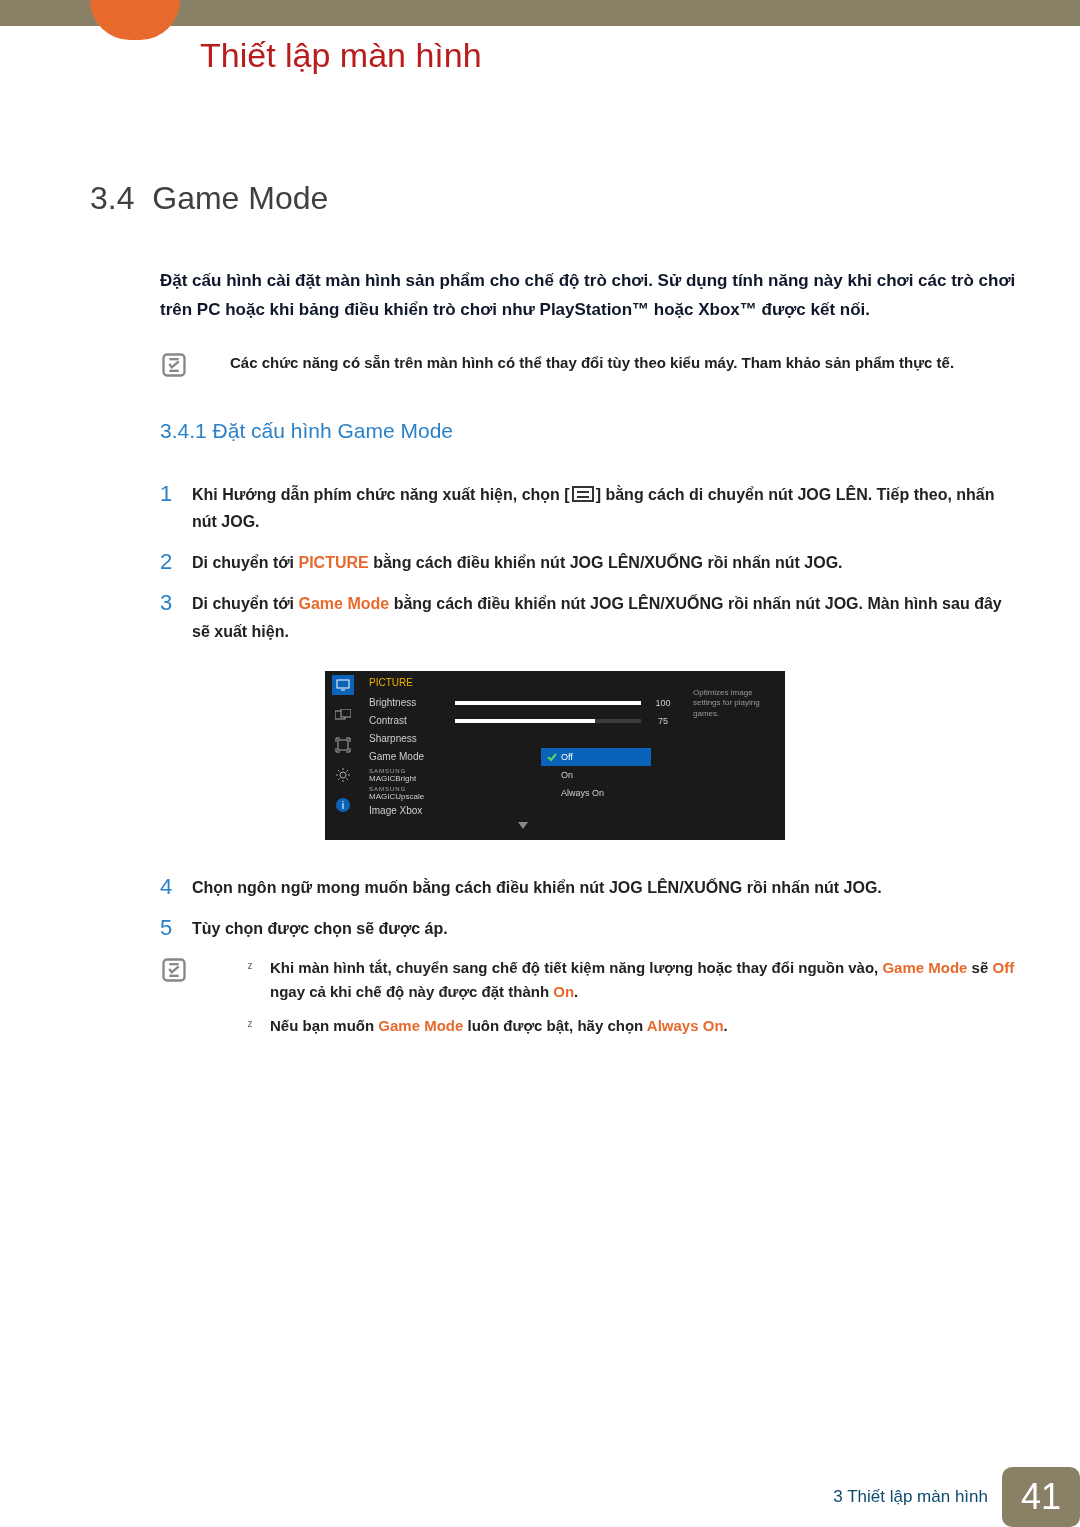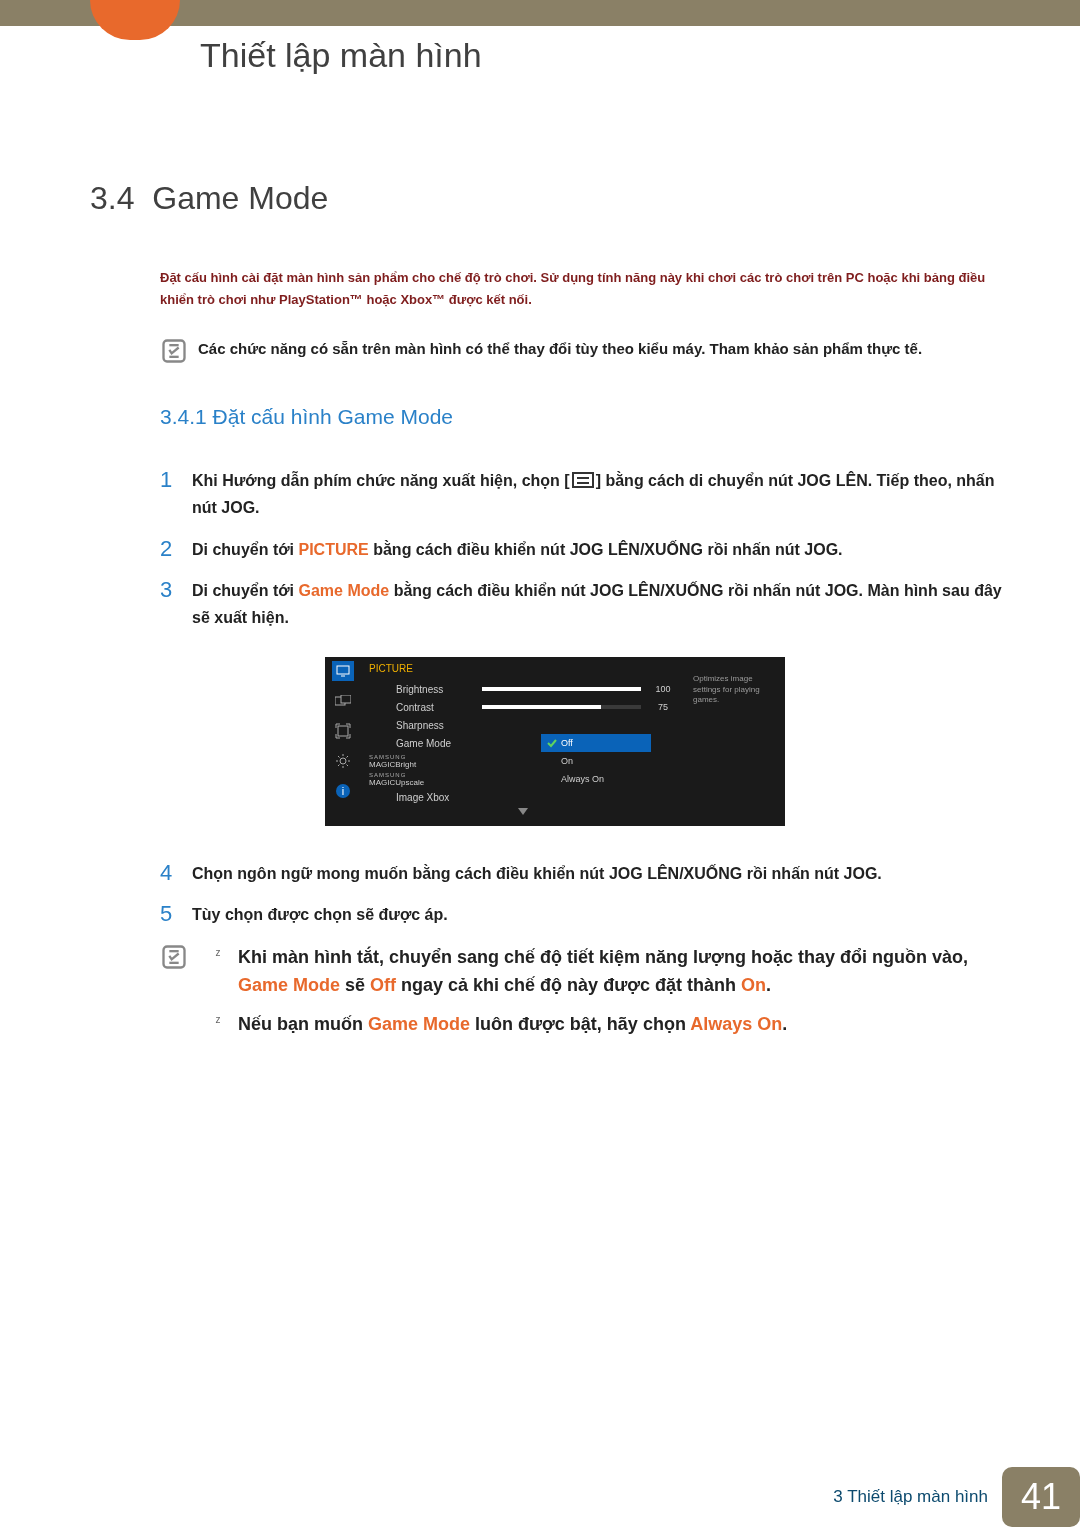--- a/index.html
+++ b/index.html
@@ -26,46 +26,47 @@
     border-radius: 0 0 50px 50px;
     background: #e8692c;
     overflow: hidden;
   }
   .header-title {
     position: absolute;
     top: 36px;
     left: 200px;
     font-size: 34px;
     font-weight: 400;
-    color: #404040;
+    color: #b91c1c;
   }
   .content {
     position: absolute;
     top: 180px;
     left: 90px;
     right: 60px;
   }
   .section-title {
     font-size: 32px;
     font-weight: 400;
     color: #404040;
     margin-bottom: 50px;
   }
   .intro-text {
-    font-size: 13px;
+    font-size: 17px;
     font-weight: bold;
     line-height: 1.7;
     margin-left: 70px;
     margin-bottom: 26px;
-    color: #7f1d1d;
+    color: #0f172a;
   }
   .note-block {
     display: flex;
     margin-left: 70px;
     margin-bottom: 40px;
+    gap: 32px;
   }
   .note-icon {
     width: 28px;
     height: 28px;
     margin-right: 10px;
     flex-shrink: 0;
   }
   .note-text {
     font-size: 15px;
     font-weight: bold;
@@ -154,21 +155,21 @@
   .osd-title {
     color: #f0b000;
     font-size: 10px;
     margin-bottom: 6px;
   }
   .osd-row {
     display: flex;
     align-items: center;
     height: 18px;
   }
-  .osd-label { width: 86px; margin-left: 27px; }
+  .osd-label { width: 86px; }
   .osd-bar-track {
     flex: 1;
     height: 4px;
     background: #3a3a3a;
     position: relative;
     margin-right: 8px;
   }
   .osd-bar-fill {
     position: absolute;
     top: 0; left: 0; bottom: 0;
@@ -216,21 +217,21 @@
   .bullet-mark {
     width: 40px;
     text-align: center;
     font-size: 10px;
     color: #666;
     position: relative;
     top: 4px;
     flex-shrink: 0;
   }
   .bullet-text {
-    font-size: 18px;
+    font-size: 15px;
     font-weight: bold;
     line-height: 1.6;
     color: #222;
     flex: 1;
   }
   .footer {
     position: absolute;
     bottom: 0; left: 0; right: 0;
     height: 60px;
     display: flex;

